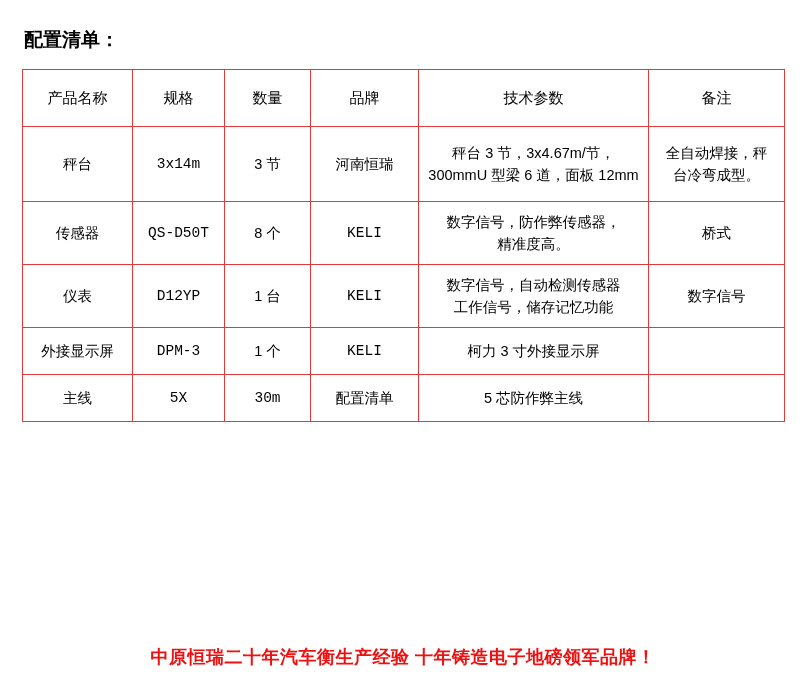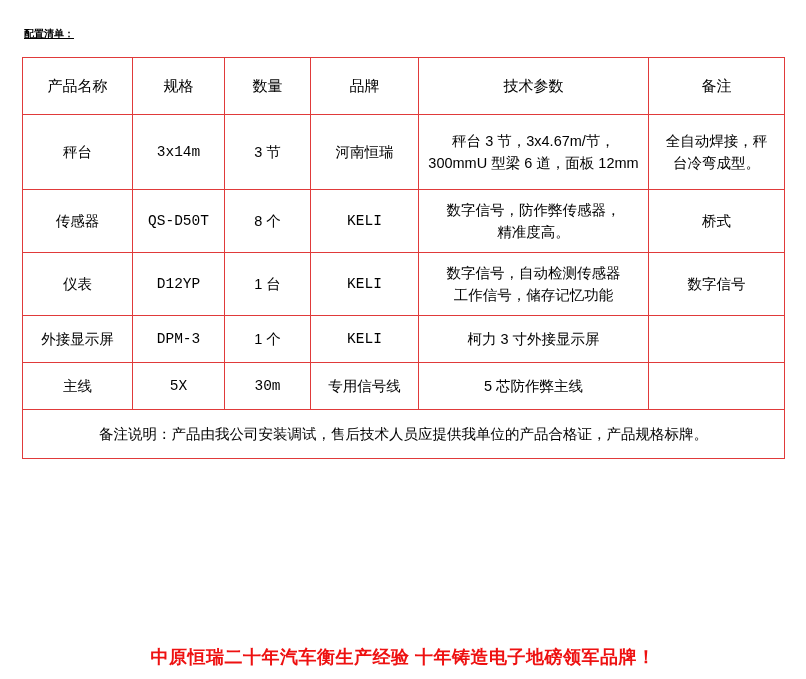--- a/index.html
+++ b/index.html
@@ -25,23 +25,22 @@
   .doc-title {
     text-align: center;
     font-size: 21px;
     font-weight: bold;
     letter-spacing: 0.5px;
     margin: 30px 0 0 0;
     line-height: 1.2;
   }
   .subtitle {
     margin: 27px 4px 0 24px;
-    font-size: 10px;
+    font-size: 19px;
     font-weight: bold;
-    text-decoration: underline;
   }
   table.spec {
     border-collapse: collapse;
     table-layout: fixed;
     width: 762px;
     margin: 16px 12px 0 22px;
     border: 1px solid #e03a3a;
   }
   table.spec td, table.spec th {
     border: 1px solid #e03a3a;
@@ -164,26 +163,23 @@
         <td>1 个</td>
         <td class="mono">KELI</td>
         <td>柯力 3 寸外接显示屏</td>
         <td></td>
       </tr>
 
       <tr class="row-short">
         <td>主线</td>
         <td class="mono">5X</td>
         <td class="mono">30m</td>
-        <td>专用信号线</td>
+        <td>配置清单</td>
         <td>5 芯防作弊主线</td>
         <td></td>
       </tr>
 
-      <tr class="note-row">
-        <td colspan="6">备注说明：产品由我公司安装调试，售后技术人员应提供我单位的产品合格证，产品规格标牌。</td>
-      </tr>
     </tbody>
   </table>
 
   <div class="footer">中原恒瑞二十年汽车衡生产经验 十年铸造电子地磅领军品牌！</div>
 
 </div>
 
 </body></html>

